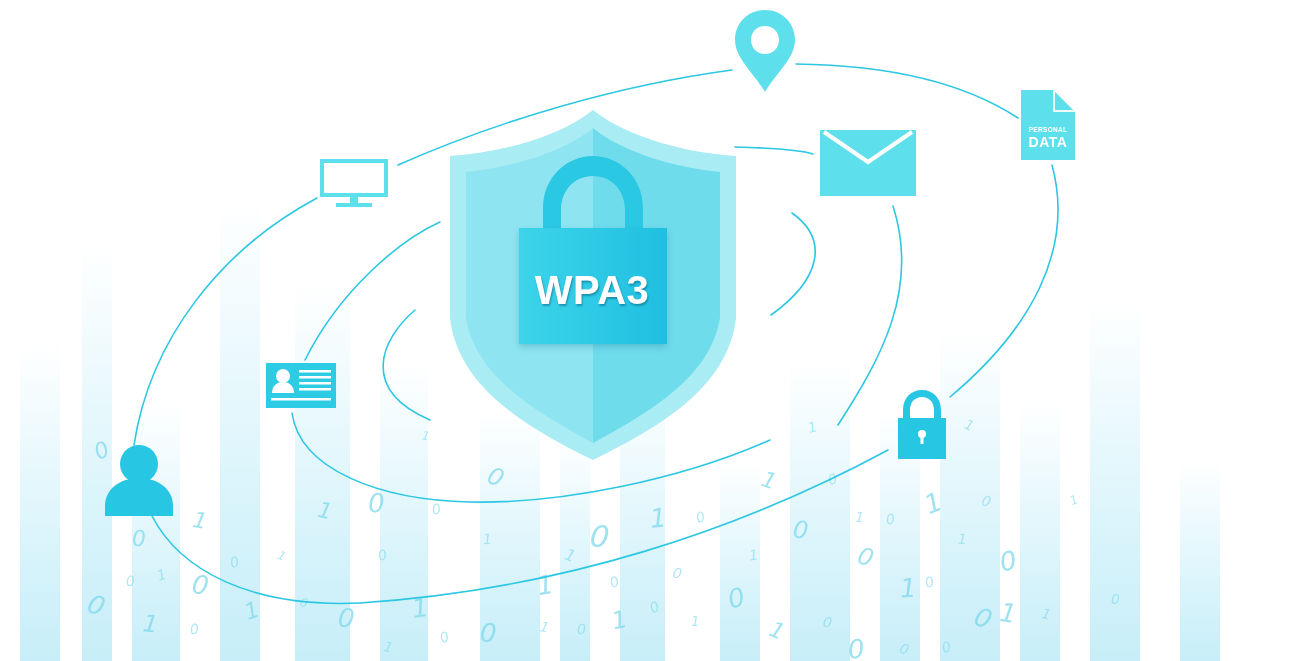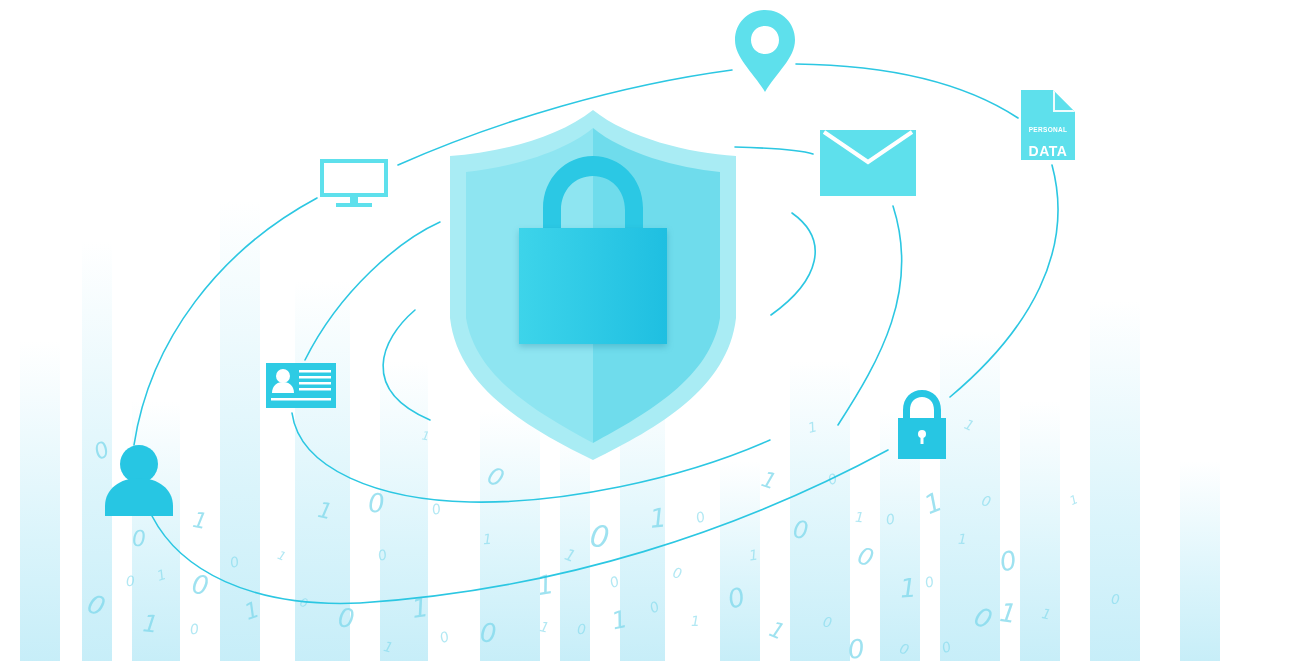--- a/index.html
+++ b/index.html
@@ -25,21 +25,21 @@
       position: absolute; left: 519px; top: 268px; width: 146px; text-align: center;
       font-family: "Liberation Sans", sans-serif; font-weight: bold; font-size: 40px;
       color: #ffffff; letter-spacing: 0.5px;
       text-shadow: 1px 2px 2px rgba(0,80,110,0.45);
     }
     .pd-text1 {
       position: absolute; left: 1023px; top: 126px; width: 50px; text-align: center;
       font-size: 6.5px; color: #fff; font-weight: bold; letter-spacing: 0.3px;
     }
     .pd-text2 {
-      position: absolute; left: 1023px; top: 143px; width: 50px; text-align: center;
+      position: absolute; left: 1023px; top: 134px; width: 50px; text-align: center;
       font-size: 14px; color: #fff; font-weight: bold; letter-spacing: 0.5px;
     }
   </style>
 </head>
 <body>
 
 <div class="stage">
 
   <div class="columns" id="columns">
       <div class="col" style="left: 20px; width: 40px; height: 320px;"></div>
@@ -155,20 +155,21 @@
 
     <path d="M145 2 C 110 30, 50 45, 2 48 L 2 210 C 10 280, 80 320, 145 352 C 210 320, 280 280, 288 210 L 288 48 C 240 45, 180 30, 145 2 Z" fill="#a9ecf4"></path>
 
     <path d="M145 20 C 115 45, 60 60, 18 64 L 18 210 C 28 270, 90 305, 145 335 Z" fill="#8ee5f1"></path>
     <path d="M145 20 C 175 45, 230 60, 272 64 L 272 210 C 262 270, 200 305, 145 335 Z" fill="#6fdcec"></path>
 
     <path d="M95 122 L 95 100 C 95 70, 118 48, 145 48 C 172 48, 195 70, 195 100 L 195 122 L 177 122 L 177 102 C 177 82, 163 68, 145 68 C 127 68, 113 82, 113 102 L 113 122 Z" fill="#2bc8e4"></path>
 
     <rect x="71" y="120" width="148" height="116" fill="url(#lockGrad)" style="filter: drop-shadow(0 3px 3px rgba(0,100,130,0.25));"></rect>
   </svg>
+  <div class="wpa-text">WPA3</div>
 
   <svg class="icon" style="left:733px; top:8px;" width="64" height="86" viewBox="0 0 64 86">
     <path d="M32 2 C 15 2, 2 15, 2 32 C 2 50, 20 64, 32 84 C 44 64, 62 50, 62 32 C 62 15, 49 2, 32 2 Z M32 18 C 40 18, 46 24, 46 32 C 46 40, 40 46, 32 46 C 24 46, 18 40, 18 32 C 18 24, 24 18, 32 18 Z" fill="#5ee0ec" fill-rule="evenodd"></path>
   </svg>
 
   <svg class="icon" style="left:1020px; top:90px;" width="56" height="70" viewBox="0 0 56 70">
     <path d="M1 0 L 33 0 L 55 22 L 55 70 L 1 70 Z" fill="#5ee0ec"></path>
     <path d="M33 0 L 33 22 L 55 22" fill="#ffffff" opacity="0.9"></path>
     <path d="M35 2 L 53 20 L 35 20 Z" fill="#5ee0ec"></path>
   </svg>

